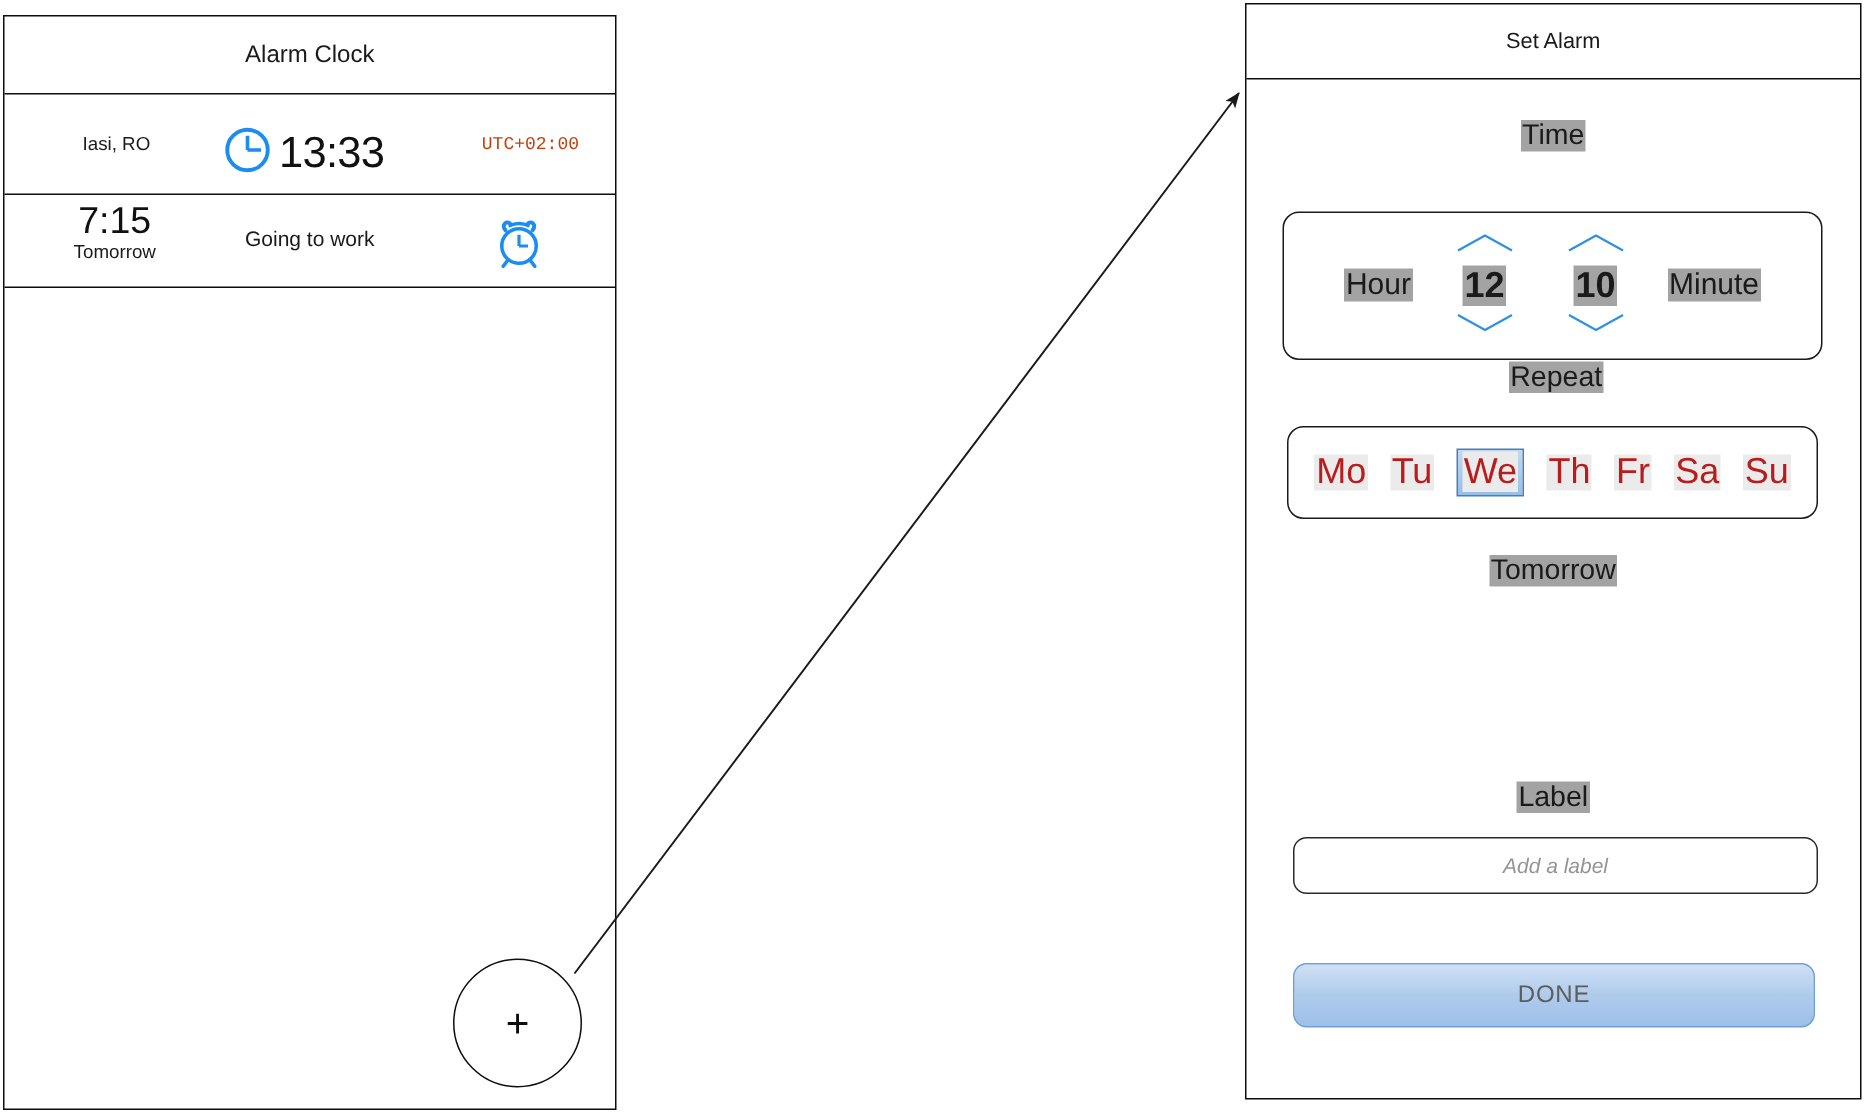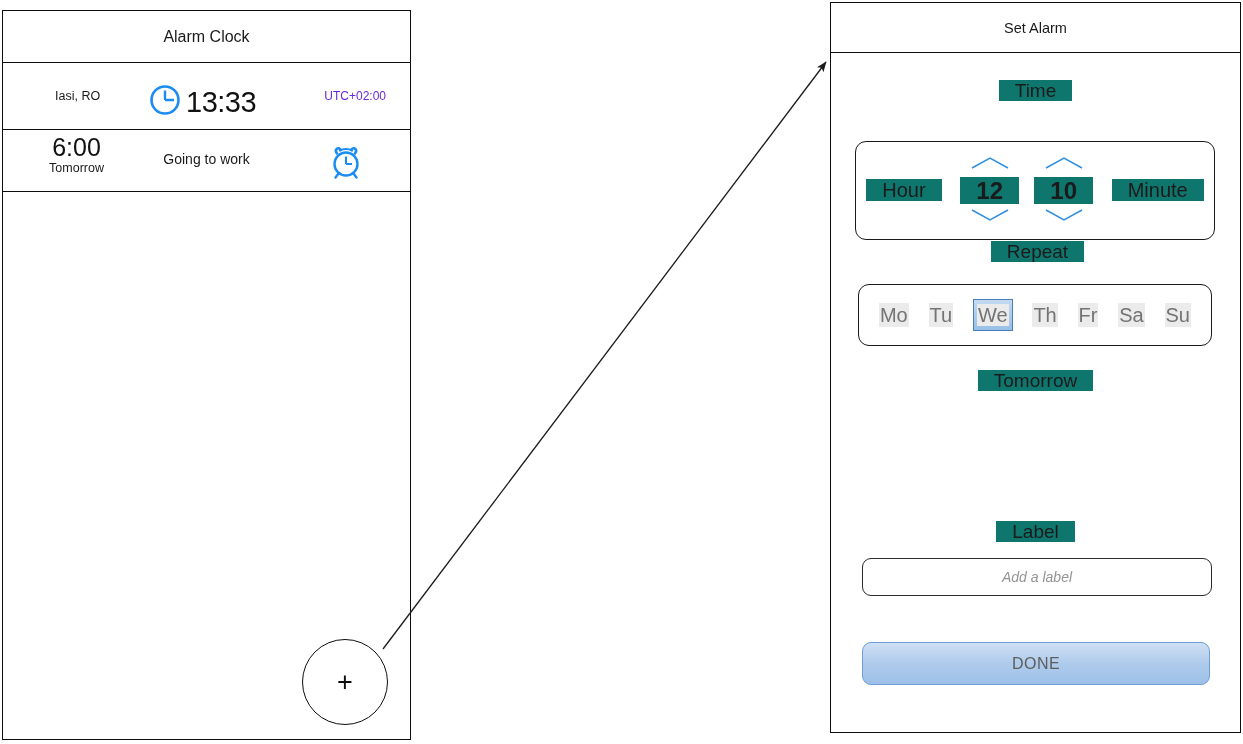--- a/index.html
+++ b/index.html
@@ -11,22 +11,22 @@
     width: 1243px;
     height: 744px;
     position: relative;
     font-family: "Liberation Sans", sans-serif;
     color: #1a1a1a;
     overflow: hidden;
   }
 
   
   .hl {            
-    background: #0f766e;
-    padding: 0 16px;
+    background: #a3a3a3;
+    padding: 0 1px;
   }
 
   
   #left-phone {
     position: absolute;
     left: 2px;
     top: 10px;
     width: 409px;
     height: 730px;
     border: 1.6px solid #0d0d0d;
@@ -69,21 +69,22 @@
   }
   #world-clock-time {
     font-size: 29px;
     color: #111111;
     letter-spacing: -0.5px;
   }
   #world-clock-offset {
     position: absolute;
     right: 24px;
     font-size: 12px;
-    color: #6d28d9;
+    color: #c2410c;
+    font-family: Liberation Mono, monospace;
   }
   #alarm-row {
     height: 62px;
     border-bottom: 1.6px solid #0d0d0d;
     position: relative;
     box-sizing: border-box;
   }
   #alarm-time-block {
     position: absolute;
     left: 26px;
@@ -227,22 +228,22 @@
     left: 27px;
     top: 281px;
     width: 354px;
     height: 62px;
     display: flex;
     align-items: center;
     justify-content: space-around;
     padding: 0 10px;
   }
   .day-chip {
-    font-size: 20px;
-    color: #737373;
+    font-size: 24px;
+    color: #b91c1c;
     background: #ebebeb;
     padding: 0 1px;
     line-height: 24px;
   }
   .day-chip.selected {
     background: linear-gradient(to bottom, #c3d9f0 0%, #97bfe6 100%);
     border: 1.4px solid #4a7ebb;
     padding: 5px 3px;
     line-height: 20px;
     box-sizing: border-box;
@@ -333,21 +334,21 @@
         </svg>
       </span>
       <span id="world-clock-time">13:33</span>
     </div>
 
     <span id="world-clock-offset">UTC+02:00</span>
   </div>
 
   <div id="alarm-row">
     <div id="alarm-time-block">
-      <div id="alarm-time">6:00</div>
+      <div id="alarm-time">7:15</div>
       <div id="alarm-day">Tomorrow</div>
     </div>
 
     <div id="alarm-label">Going to work</div>
 
     <span id="alarm-bell-icon">
       <svg width="40" height="38" viewBox="0 0 40 38">
         <circle cx="20" cy="22" r="11.5" fill="none" stroke="#1b8cf2" stroke-width="2.4"></circle>
         <path d="M20 22 L20 14.5 M20 22 L26 22" fill="none" stroke="#1b8cf2" stroke-width="2.1"></path>
         <path d="M11 11.5 C8 7.5, 12 4.5, 14.5 7.5" fill="none" stroke="#1b8cf2" stroke-width="2.6" stroke-linecap="round"></path>

